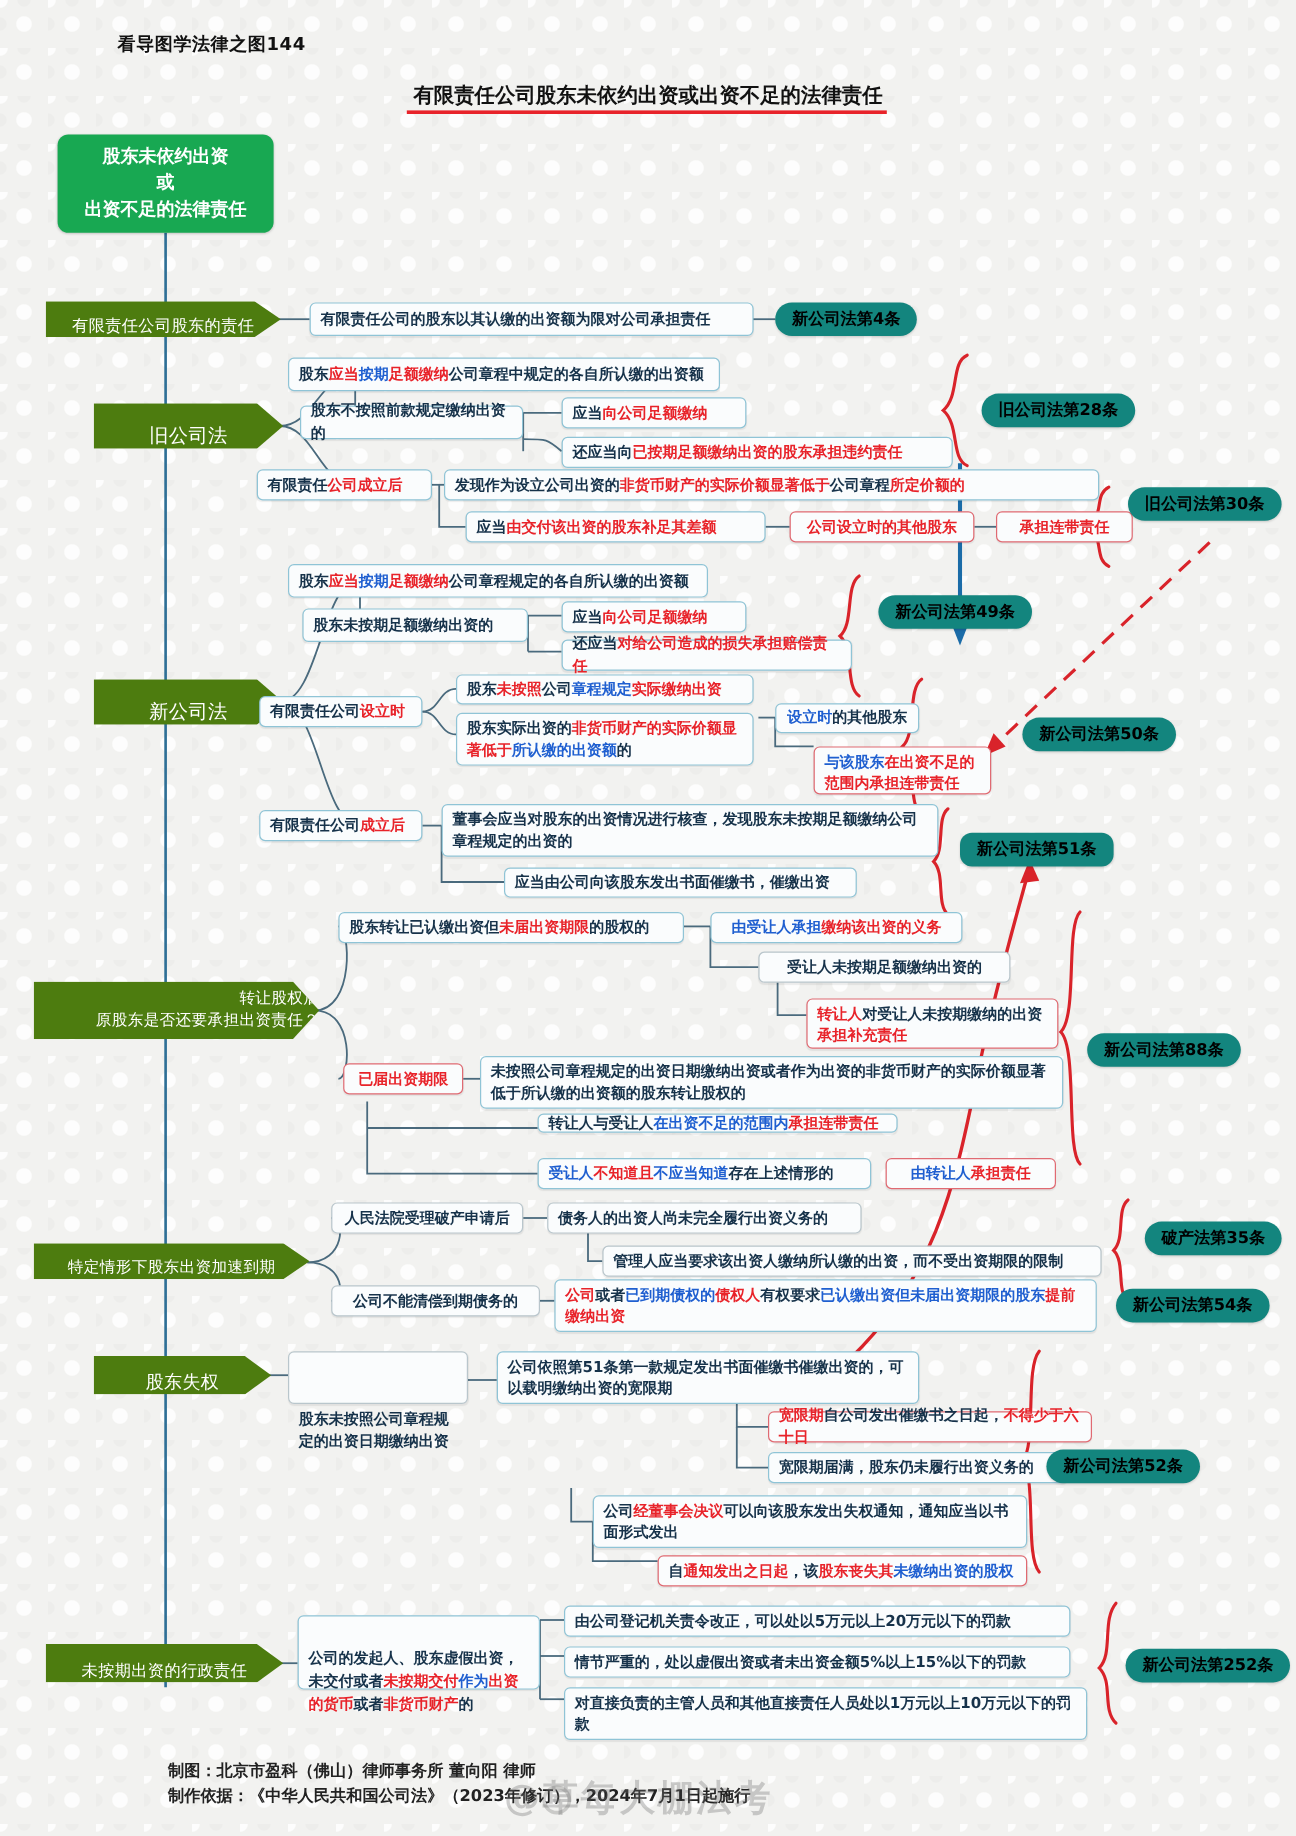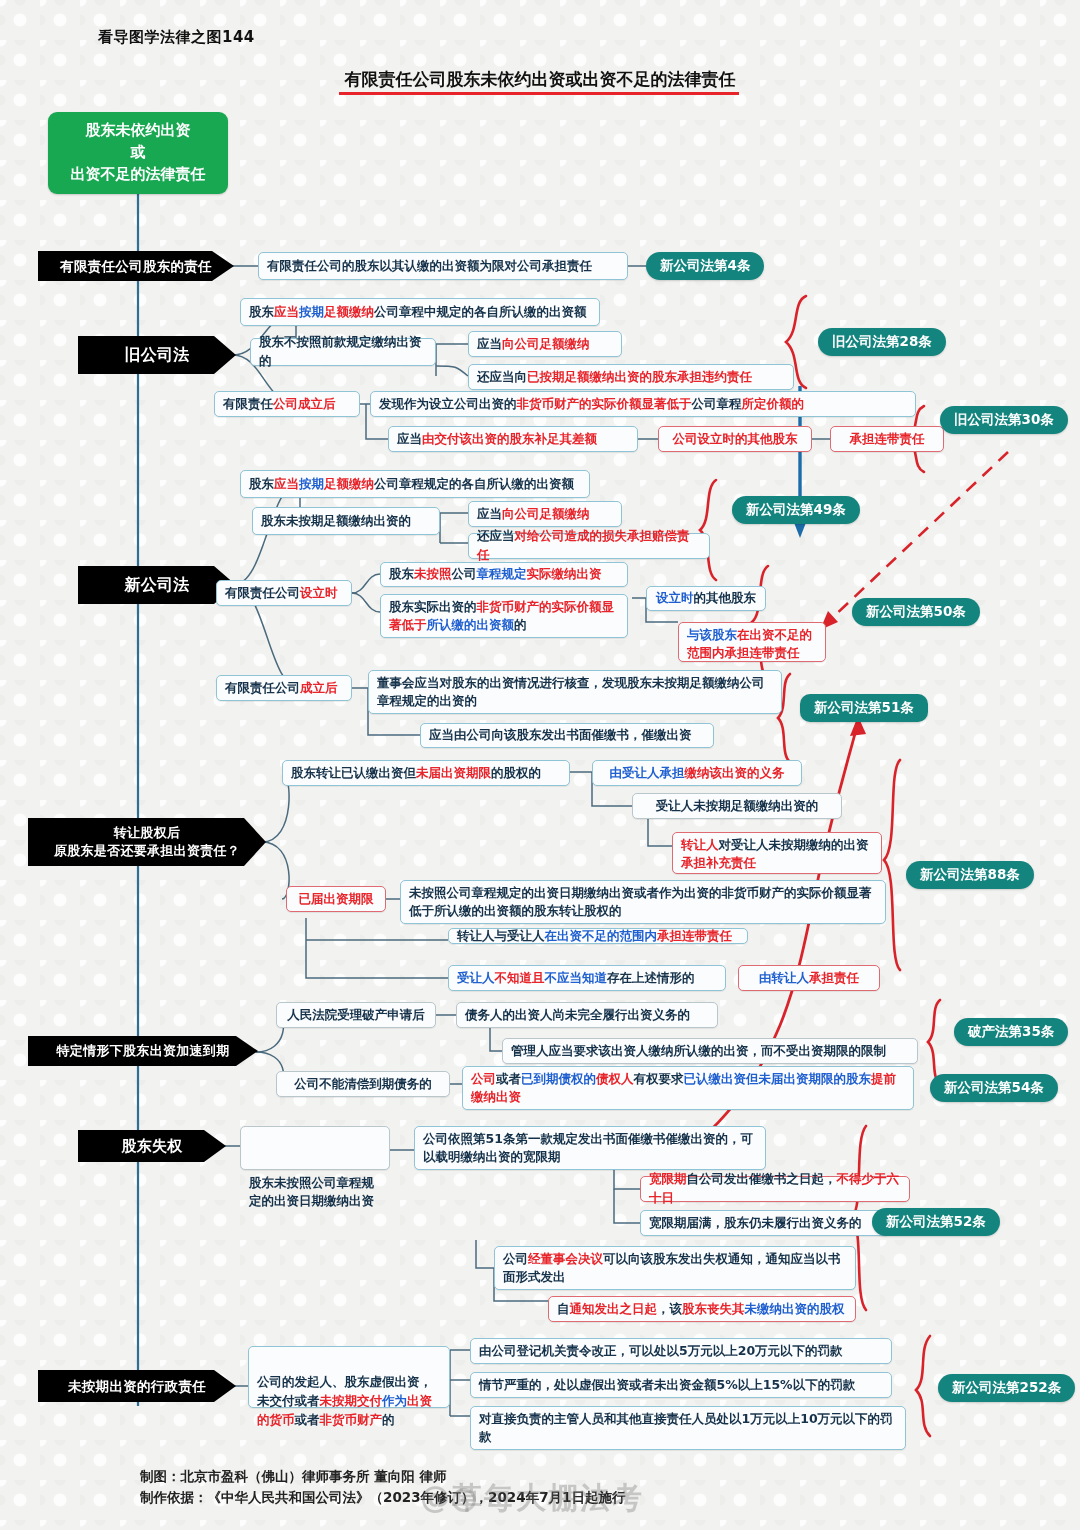--- a/index.html
+++ b/index.html
@@ -26,40 +26,40 @@
   
   .root{
     position:absolute;left:48px;top:112px;width:180px;height:82px;
     background:#18a852;border-radius:9px;color:#fff;font-weight:bold;font-size:15px;
     display:flex;flex-direction:column;align-items:center;justify-content:center;line-height:1.45;
     box-shadow:0 1px 2px rgba(0,0,0,.18);
   }
 
   
   .pennant{
-    position:absolute;background:#000000;color:#fff;font-weight:bold;
-    display:flex;align-items:center;justify-content:center;text-align:center;
+    position:absolute;background:#4d7c0f;color:#fff;font-weight:normal;
+    display:flex;align-items:flex-end;justify-content:center;text-align:center;
     line-height:1.35;letter-spacing:.3px;
     clip-path:polygon(0 0, calc(100% - 22px) 0, 100% 50%, calc(100% - 22px) 100%, 0 100%);
   }
 
   
   .box{
     position:absolute;box-sizing:border-box;
     background:#fafcfd;border:1.4px solid #8fc4d6;border-radius:5px;
     color:#16324a;font-size:12.5px;font-weight:bold;line-height:1.5;
     padding:4px 8px;display:flex;align-items:center;
     box-shadow:0 1px 1px rgba(0,0,0,.07);
   }
   .box.rb{border-color:#e06a72;}
   .box.plain{border-color:#b9c6cc;}
 
   
   .badge{
-    position:absolute;background:#13857e;color:#ffffff;border-radius:16px;
+    position:absolute;background:#13857e;color:#000000;border-radius:16px;
     font-size:13.5px;font-weight:bold;display:flex;align-items:center;justify-content:center;
     padding:0 14px;height:28px;white-space:nowrap;box-shadow:0 1px 2px rgba(0,0,0,.16);
   }
 
   
   .r{color:#e8232a;}
   .b{color:#1f5fd0;}
   .k{color:#16324a;}
   .footer{position:absolute;left:140px;top:1466px;font-size:13.5px;font-weight:bold;color:#222;line-height:1.55;}
   .wm{

